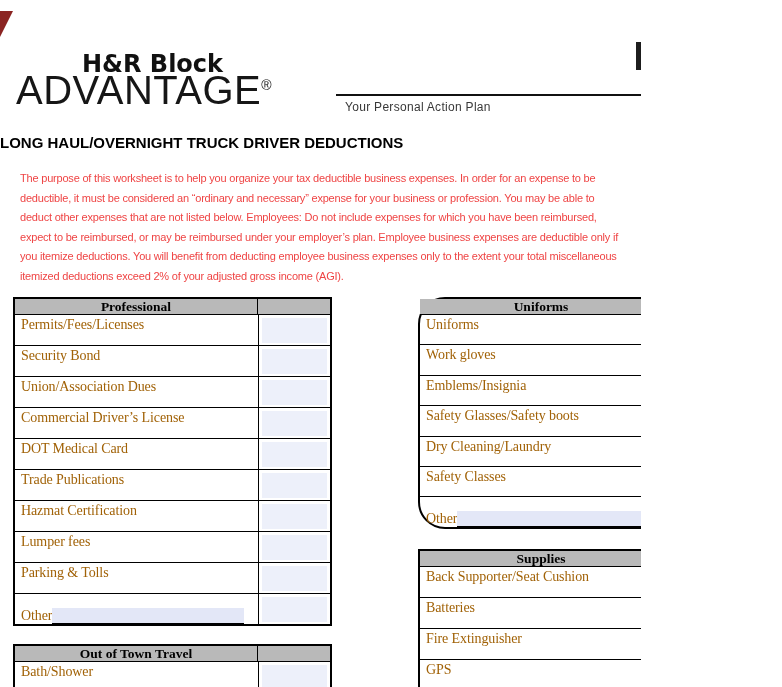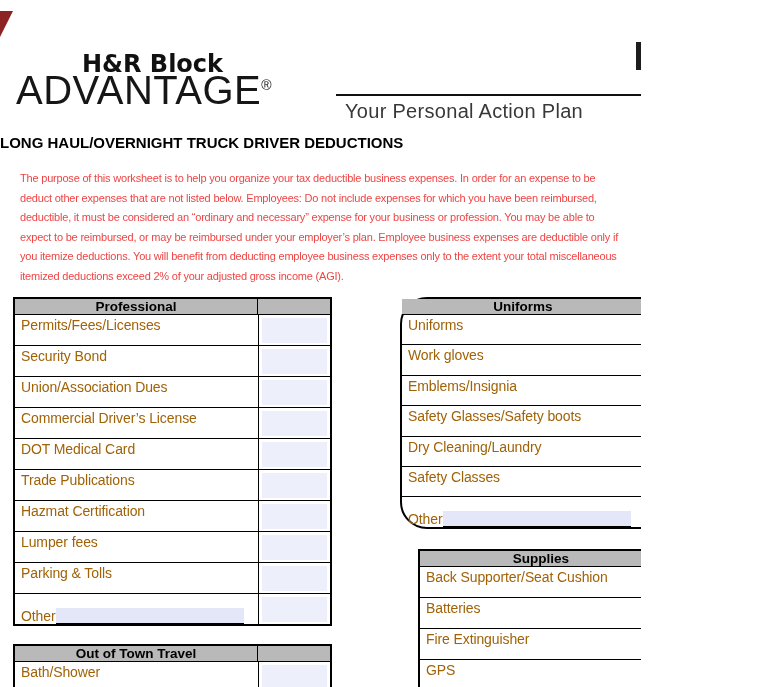--- a/index.html
+++ b/index.html
@@ -7,48 +7,48 @@
         font-family:"Liberation Sans",sans-serif;color:#1a1a1a;margin-top:8px;}
   
   #corner{position:absolute;left:0;top:3px;width:0;height:0;
           border-top:26px solid #8b2422;border-right:13px solid transparent;}
   #brand1{position:absolute;left:82px;top:42px;font-family:"DejaVu Sans",sans-serif;
           font-weight:bold;font-size:24px;letter-spacing:0;color:#111;}
   #brand2{position:absolute;left:16px;top:60px;font-size:40px;font-weight:400;
           color:#161616;letter-spacing:0.5px;}
   #brand2 sup{font-size:14px;vertical-align:14px;}
   #tagline-rule{position:absolute;left:336px;top:86px;width:404px;height:2px;background:#111;}
-  #tagline{position:absolute;left:345px;top:92px;font-size:20px;color:#383838;letter-spacing:0.3px;}
+  #tagline{position:absolute;left:345px;top:92px;font-size:12px;color:#383838;letter-spacing:0.3px;}
   #logo-square{position:absolute;left:636px;top:34px;width:27px;height:28px;background:#1d1d1d;}
   #logo-text{position:absolute;left:674px;top:45px;font-size:11px;font-weight:bold;
              letter-spacing:0.4px;color:#1d1d1d;}
   #logo-text sup{font-size:6px;vertical-align:4px;}
   #doc-title{position:absolute;left:0;top:126px;width:782px;
              font-weight:bold;font-size:15px;letter-spacing:0;color:#000;}
   #intro{position:absolute;left:20px;top:161px;font-size:11px;letter-spacing:-0.2px;
          line-height:19.6px;color:#ef4444;white-space:nowrap;}
   
-  .tbl{position:absolute;border:2px solid #000;box-sizing:border-box;background:#fff;}
+  .tbl{position:absolute;border:2px solid #000;box-sizing:border-box;background:#fff;font-family:Liberation Serif, serif;}
   .thead{display:flex;height:15px;background:#b9b9b9;}
   .th{flex:1;text-align:center;font-weight:bold;font-size:13.5px;line-height:15px;color:#000;}
   .hamt{border-left:1px solid #000;}
   .trow{display:flex;border-top:1px solid #000;box-sizing:border-box;}
   .tlabel{flex:1;padding:2px 4px 0 6px;font-size:14px;letter-spacing:-0.1px;color:#a16207;}
   .tamt{border-left:1px solid #000;padding:3px 3px 2px 3px;display:flex;box-sizing:border-box;}
   .field{flex:1;background:#edf0fa;}
   .tbl-left .tamt,.tbl-left .hamt{width:72px;}
   .tbl-right .tamt,.tbl-right .hamt{width:78px;}
   .other-cell{display:flex;align-items:flex-end;}
   .other-line{flex:1;height:15px;border-bottom:1.5px solid #000;background:#e3e7f7;
               margin:1px 10px 0 0;}
   #tbl-professional{left:13px;top:289px;width:319px;}
   #tbl-professional .trow{height:31px;}
   #tbl-oott{left:13px;top:636px;width:319px;}
   #tbl-oott .trow{height:29px;}
-  #tbl-uniforms{left:400px;top:289px;width:325px;border-radius:27px;}
+  #tbl-uniforms{left:418px;top:289px;width:325px;border-radius:27px;}
   #tbl-uniforms .trow{height:30.4px;}
   #tbl-supplies{left:418px;top:541px;width:325px;}
   #tbl-supplies .trow{height:31px;}
 </style>
 </head>
 <body>
 
 <div id="page">
 
   <div id="corner"></div>
@@ -59,22 +59,22 @@
   <div id="tagline-rule"></div>
   <div id="tagline">Your Personal Action Plan</div>
 
   <div id="logo-square"></div>
   <div id="logo-text"><span>H&amp;R BLOCK</span><sup>®</sup></div>
 
   <div id="doc-title">LONG HAUL/OVERNIGHT TRUCK DRIVER DEDUCTIONS</div>
 
   <div id="intro">
     <div>The purpose of this worksheet is to help you organize your tax deductible business expenses.  In order for an expense to be</div>
+    <div>deductible, it must be considered an “ordinary and necessary” expense for your business or profession.  You may be able to</div>
     <div>deduct other expenses that are not listed below.  Employees: Do not include expenses for which you have been reimbursed,</div>
-    <div>deductible, it must be considered an “ordinary and necessary” expense for your business or profession.  You may be able to</div>
     <div>expect to be reimbursed, or may be reimbursed under your employer’s plan. Employee business expenses are deductible only if</div>
     <div>you itemize deductions. You will benefit from deducting employee business expenses only to the extent your total miscellaneous</div>
     <div>itemized deductions exceed 2% of your adjusted gross income (AGI).</div>
   </div>
 
   <div class="tbl tbl-left" id="tbl-professional">
     <div class="thead">
       <div class="th">Professional</div>
       <div class="hamt"></div>
     </div>

